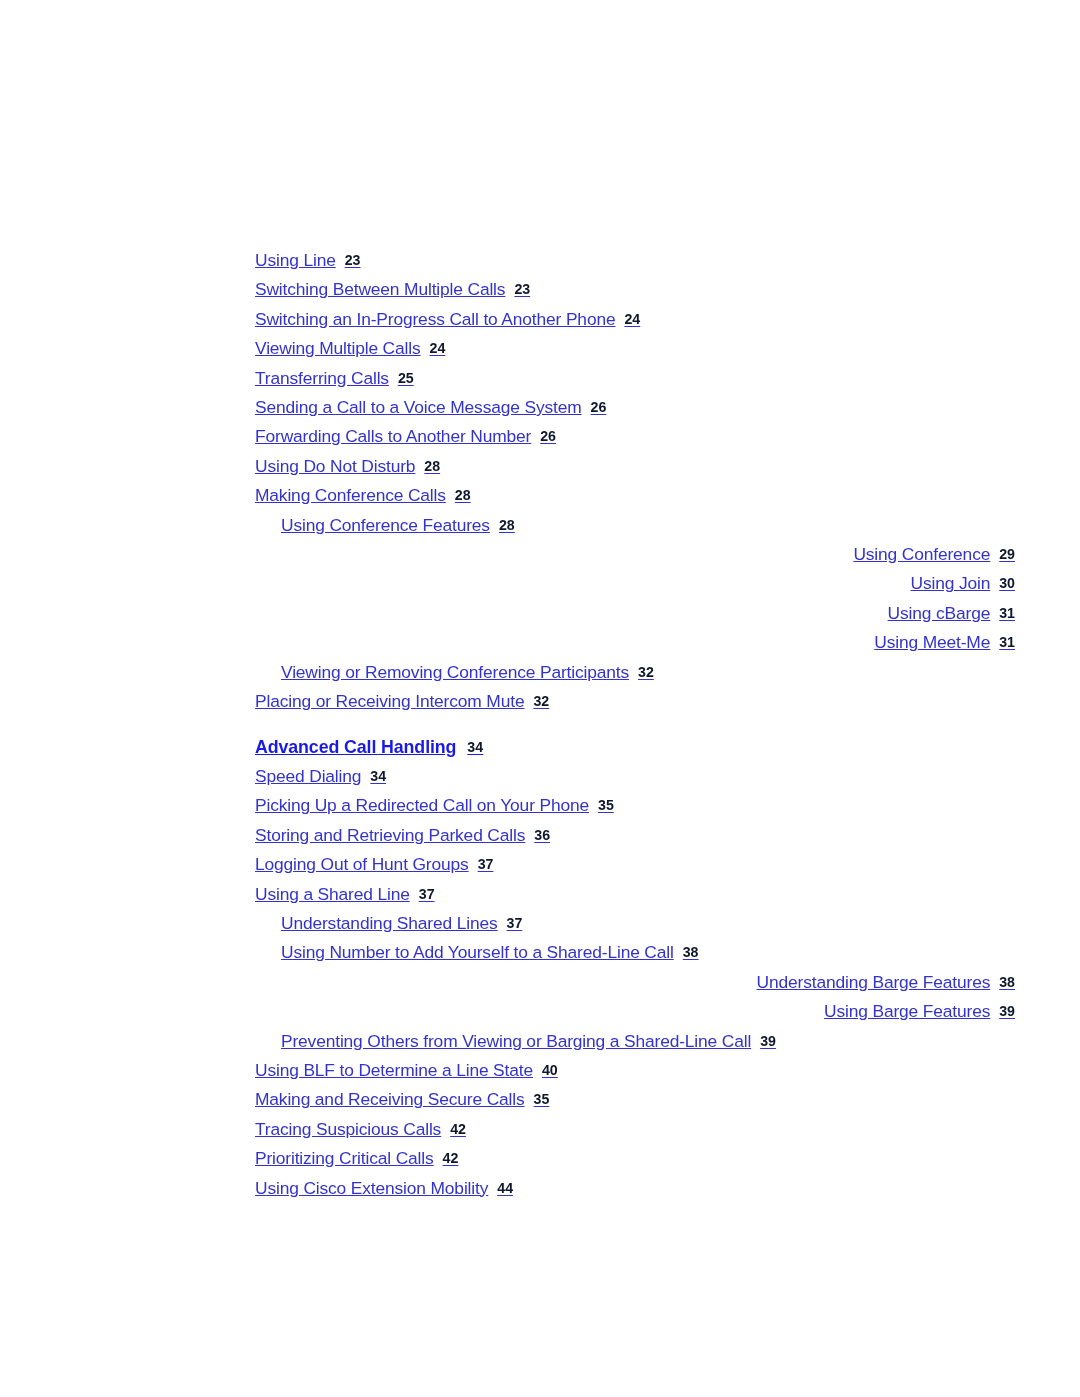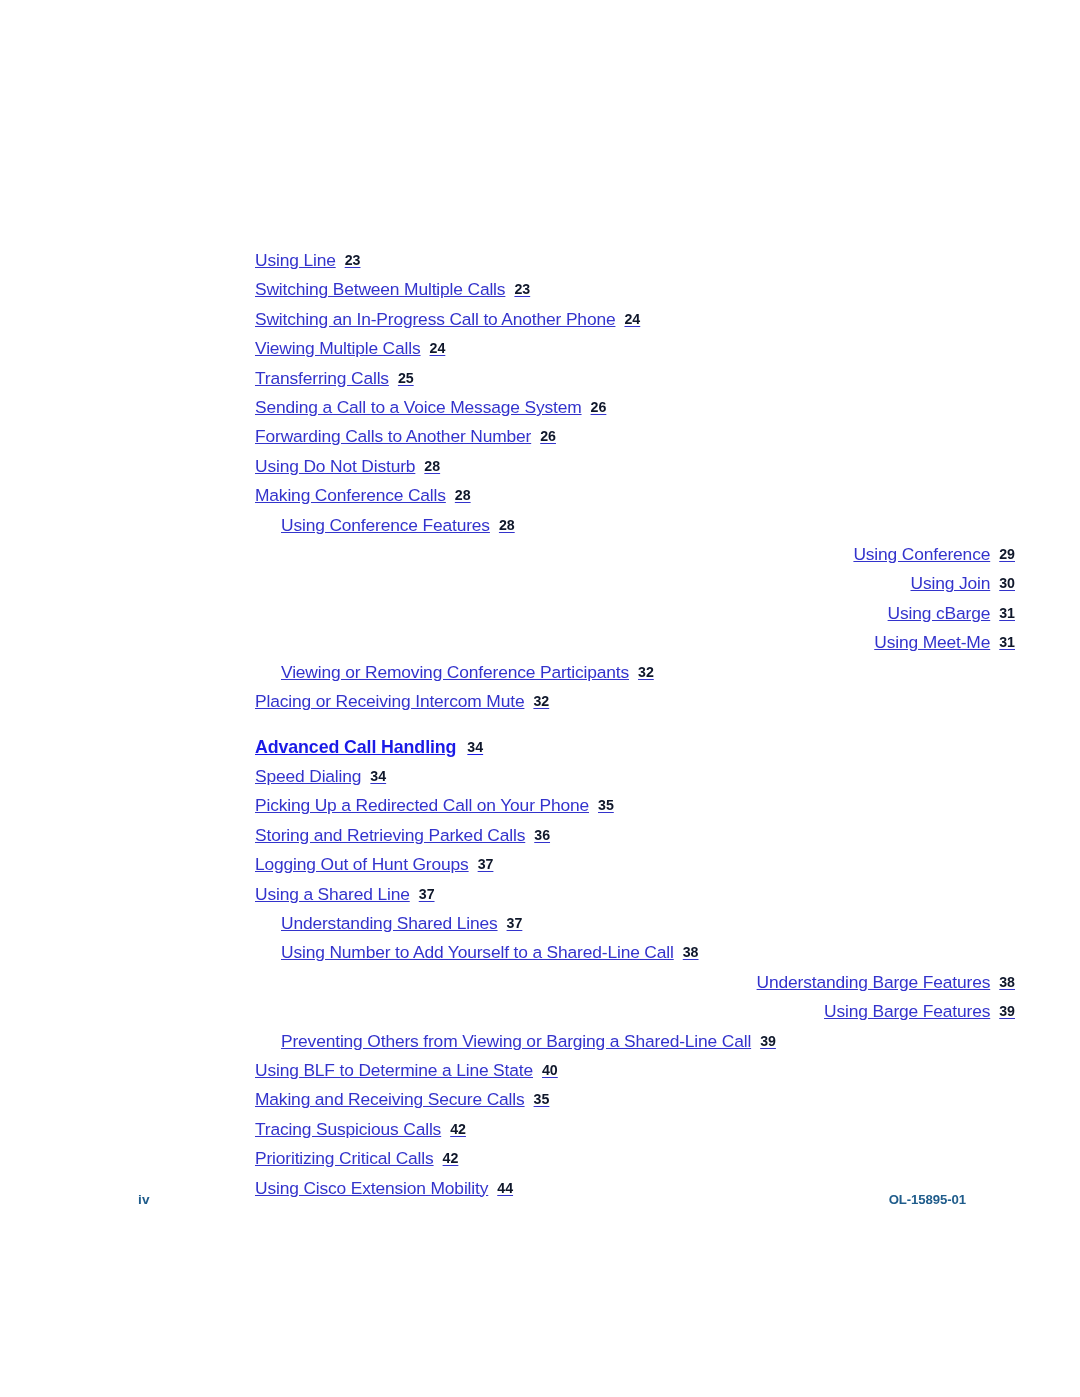--- a/index.html
+++ b/index.html
@@ -136,18 +136,14 @@
       <a class="toc-entry lvl-3" href="#"><span class="label">Understanding Barge Features</span><span class="pagenum">38</span></a>
       <a class="toc-entry lvl-3" href="#"><span class="label">Using Barge Features</span><span class="pagenum">39</span></a>
       <a class="toc-entry lvl-2" href="#"><span class="label">Preventing Others from Viewing or Barging a Shared-Line Call</span><span class="pagenum">39</span></a>
       <a class="toc-entry lvl-1" href="#"><span class="label">Using BLF to Determine a Line State</span><span class="pagenum">40</span></a>
       <a class="toc-entry lvl-1" href="#"><span class="label">Making and Receiving Secure Calls</span><span class="pagenum">35</span></a>
       <a class="toc-entry lvl-1" href="#"><span class="label">Tracing Suspicious Calls</span><span class="pagenum">42</span></a>
       <a class="toc-entry lvl-1" href="#"><span class="label">Prioritizing Critical Calls</span><span class="pagenum">42</span></a>
       <a class="toc-entry lvl-1" href="#"><span class="label">Using Cisco Extension Mobility</span><span class="pagenum">44</span></a>
     </nav>
 
-  <div id="footer">
-    <span class="folio">iv</span>
-    <span class="docid">OL-15895-01</span>
-  </div>
 
 </div>
 
 </body></html>

